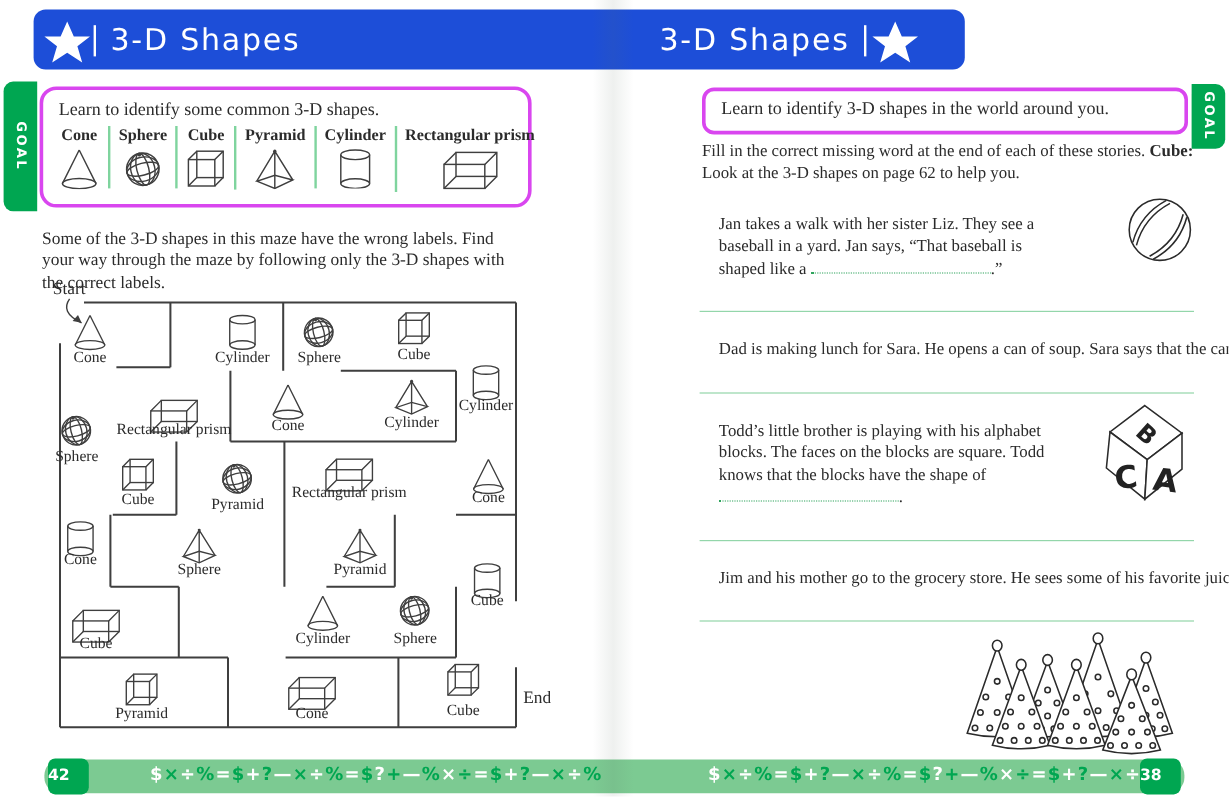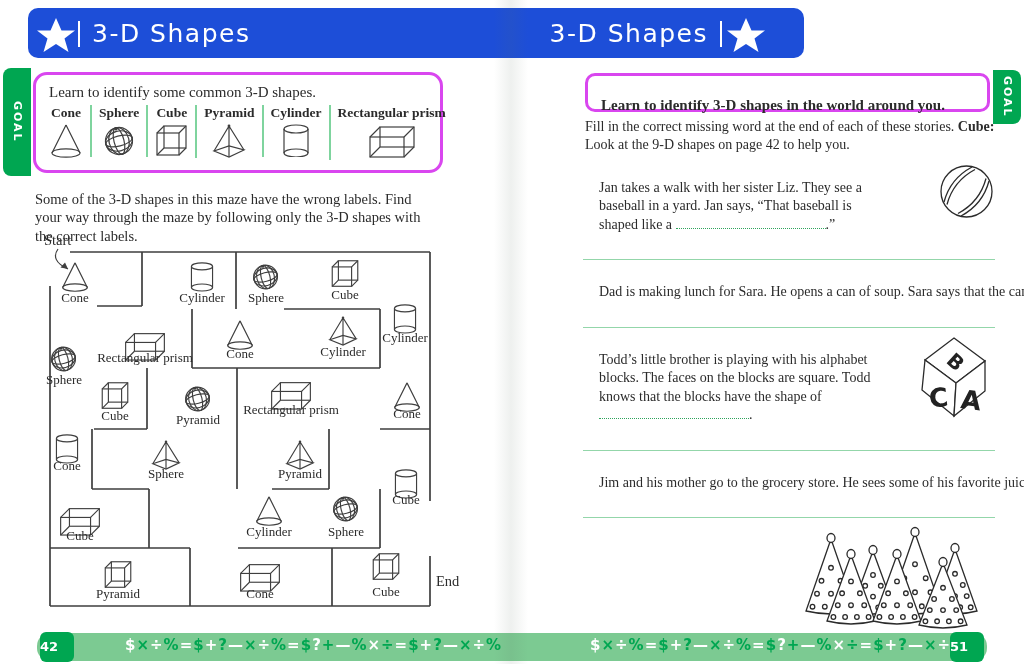--- a/index.html
+++ b/index.html
@@ -21,21 +21,21 @@
   .goal-tab{position:absolute;background:#00a651;color:#fff;font-family:"DejaVu Sans",sans-serif;
             font-size:11px;font-weight:bold;letter-spacing:2px;
             writing-mode:vertical-rl;text-align:center;}
   .goal-tab.left{left:3px;top:68px;width:28px;height:108px;border-radius:8px 0 0 8px;line-height:28px;}
   .goal-tab.right{right:3px;top:70px;width:28px;height:54px;border-radius:0 8px 8px 0;line-height:28px;}
   
   .goal-box{position:absolute;background:#fff;border:3px solid #d946ef;border-radius:14px;box-sizing:border-box;}
   .goal-box.gleft{left:33px;top:72px;width:410px;height:101px;}
   .goal-box.gright{left:585px;top:73px;width:405px;height:39px;border-radius:10px;}
   .goal-text{font-size:15px;padding:9px 0 0 13px;}
-  .goal-box.gright .goal-text{padding-top:21px;font-weight:bold;}
+  .goal-box.gright .goal-text{padding-top:7px;}
   
   .key-row{display:flex;align-items:flex-start;margin:4px 4px 0 6px;}
   .key-col{text-align:center;padding:0 7px;}
   .key-col + .key-col{border-left:2px solid #7fd49e;}
   .key-label{font-weight:bold;font-size:13.5px;margin-bottom:3px;white-space:nowrap;}
   .key-shape svg{display:block;margin:0 auto;}
   
   .instructions{position:absolute;left:35px;top:190px;width:402px;font-size:14.5px;line-height:1.26;}
   
   .maze{position:absolute;left:42px;top:232px;}
@@ -353,21 +353,21 @@
         <path d="M2,9 L9,2 M24,9 L31,2 M2,31 L9,24 M24,31 L31,24"></path>
       </g>
       <text x="344" y="350" text-anchor="middle">Cube</text>
     </svg>
 
   <div class="goal-box gright">
     <div class="goal-text">Learn to identify 3-D shapes in the world around you.</div>
   </div>
 
   <div class="intro">
-    <span>Fill in the correct missing word at the end of each of these stories. </span><b>Cube:</b><span> Look at the 9-D shapes on page 42 to help you.</span>
+    <span>Fill in the correct missing word at the end of each of these stories. </span><b>Cube:</b><span> Look at the 3-D shapes on page 62 to help you.</span>
   </div>
 
   <div class="stories" id="stories">
       <div class="story s1">
         <p class="txt"><span>Jan takes a walk with her sister Liz. They see a baseball in a yard. Jan says, “That baseball is shaped like a </span><span class="blank"></span><span>.”</span></p>
         <div class="art"><svg width="57" height="57" viewBox="0 0 57 57">
      <g class="ln">
               <circle cx="28.5" cy="28.5" r="25.5"></circle>
      <path d="M34,4 C19,12 10,24 6,39"></path>
               <path d="M37,6.5 C22,14.5 13,26.5 9,41.5"></path>
@@ -484,16 +484,16 @@
             <circle class="ln" cx="157.6" cy="96.3" r="2.3"></circle>
             <path class="wh" d="M136,37 a4,4.5 0 1,1 8,0 a4,4.5 0 1,1 -8,0"></path>
           </svg></div>
       </div>
     </div>
 
   <div class="foot-bar"></div>
   <div class="symbols sl" id="sym-left"><span class="w">$</span><span class="g">×</span><span class="w">÷</span><span class="g">%</span><span class="w">=</span><span class="g">$</span><span class="w">+</span><span class="g">?</span><span class="w">—</span><span class="g">×</span><span class="w">÷</span><span class="g">%</span><span class="w">=</span><span class="g">$</span><span class="w">?</span><span class="g">+</span><span class="w">—</span><span class="g">%</span><span class="w">×</span><span class="g">÷</span><span class="w">=</span><span class="g">$</span><span class="w">+</span><span class="g">?</span><span class="w">—</span><span class="g">×</span><span class="w">÷</span><span class="g">%</span></div>
   <div class="symbols sr" id="sym-right"><span class="w">$</span><span class="g">×</span><span class="w">÷</span><span class="g">%</span><span class="w">=</span><span class="g">$</span><span class="w">+</span><span class="g">?</span><span class="w">—</span><span class="g">×</span><span class="w">÷</span><span class="g">%</span><span class="w">=</span><span class="g">$</span><span class="w">?</span><span class="g">+</span><span class="w">—</span><span class="g">%</span><span class="w">×</span><span class="g">÷</span><span class="w">=</span><span class="g">$</span><span class="w">+</span><span class="g">?</span><span class="w">—</span><span class="g">×</span><span class="w">÷</span><span class="g">%</span></div>
   <div class="page-num p42">42</div>
-  <div class="page-num p43">51</div>
+  <div class="page-num p43">38</div>
 
   <div class="gutter"></div>
 </div>
 
 </body></html>

